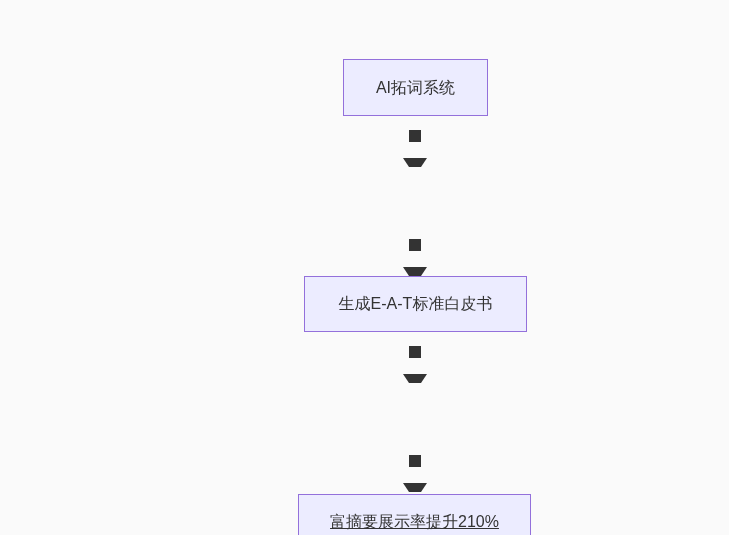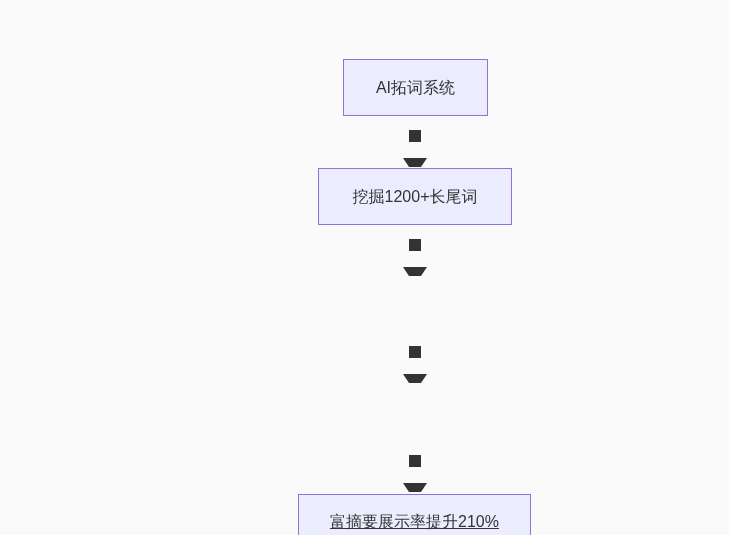--- a/index.html
+++ b/index.html
@@ -72,29 +72,29 @@
 
   <div class="node node-1">
     <span>AI拓词系统</span>
   </div>
 
   <div class="connector connector-1">
     <div class="line"></div>
     <div class="head"></div>
   </div>
 
-  <div class="node node-2">
-    <span>挖掘1200+长尾词</span>
-  </div>
 
   <div class="connector connector-2">
     <div class="line"></div>
     <div class="head"></div>
   </div>
 
+  <div class="node node-3">
+    <span>生成E-A-T标准白皮书</span>
+  </div>
 
   <div class="connector connector-3">
     <div class="line"></div>
     <div class="head"></div>
   </div>
 
 
   <div class="connector connector-4">
     <div class="line"></div>
     <div class="head"></div>

